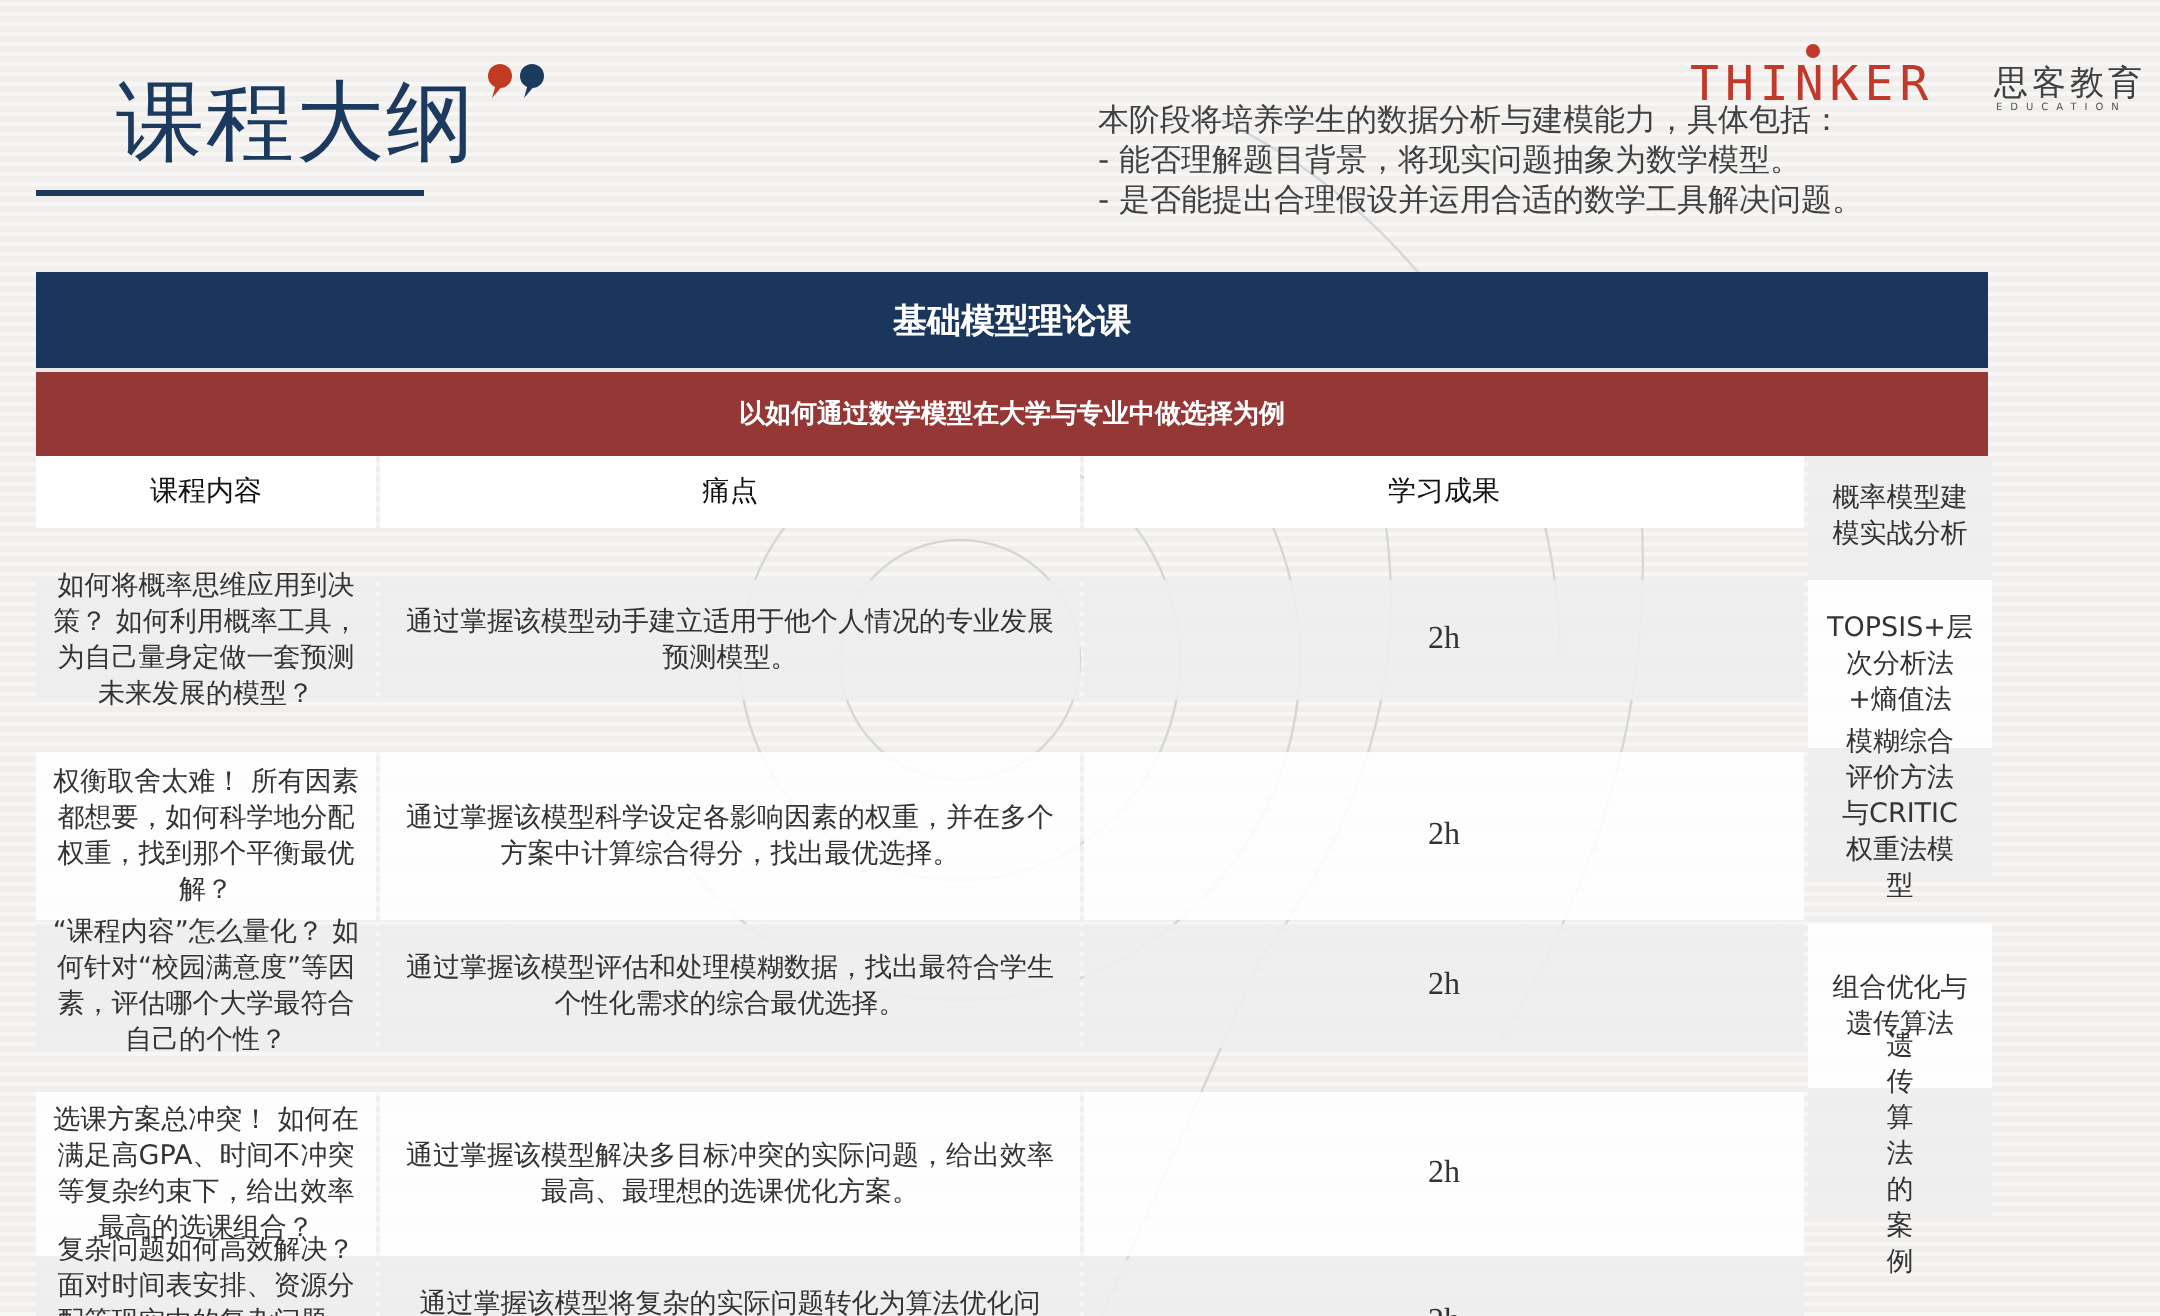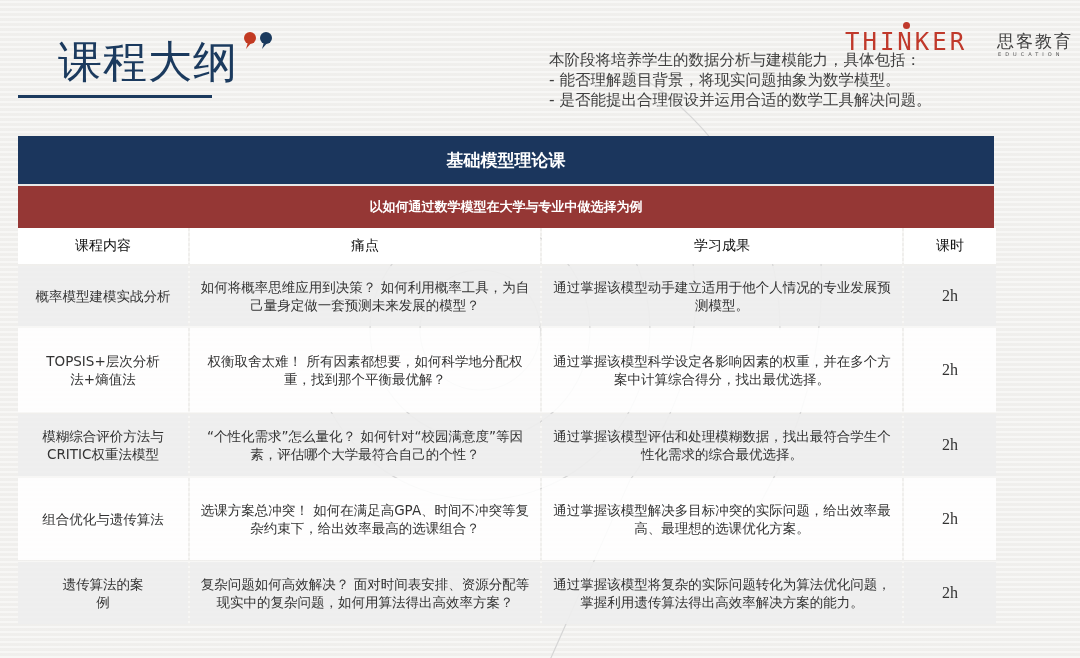--- a/index.html
+++ b/index.html
@@ -129,39 +129,38 @@
 
 <div class="course-table">
   <div class="banner-blue">基础模型理论课</div>
   <div class="banner-gap"></div>
   <div class="banner-red">以如何通过数学模型在大学与专业中做选择为例</div>
 
   <div class="grid">
     <div class="hcell">课程内容</div>
     <div class="hcell">痛点</div>
     <div class="hcell">学习成果</div>
-    <div class="hcell">课时</div>
 
     <div class="row row-shaded">
       <div class="cell" style="height:60px">概率模型建模实战分析</div>
       <div class="cell" style="height:60px">如何将概率思维应用到决策？ 如何利用概率工具，为自己量身定做一套预测未来发展的模型？</div>
       <div class="cell" style="height:60px">通过掌握该模型动手建立适用于他个人情况的专业发展预测模型。</div>
       <div class="cell hours" style="height:60px">2h</div>
     </div>
 
     <div class="row row-plain">
       <div class="cell" style="height:84px; padding:0 22px">TOPSIS+层次分析法+熵值法</div>
       <div class="cell" style="height:84px">权衡取舍太难！ 所有因素都想要，如何科学地分配权重，找到那个平衡最优解？</div>
       <div class="cell" style="height:84px">通过掌握该模型科学设定各影响因素的权重，并在多个方案中计算综合得分，找出最优选择。</div>
       <div class="cell hours" style="height:84px">2h</div>
     </div>
 
     <div class="row row-shaded">
       <div class="cell" style="height:62px; padding:0 14px">模糊综合评价方法与CRITIC权重法模型</div>
-      <div class="cell" style="height:62px">“个性化需求”怎么量化？ 如何针对“校园满意度”等因素，评估哪个大学最符合自己的个性？</div>
+      <div class="cell" style="height:62px">“课程内容”怎么量化？ 如何针对“校园满意度”等因素，评估哪个大学最符合自己的个性？</div>
       <div class="cell" style="height:62px">通过掌握该模型评估和处理模糊数据，找出最符合学生个性化需求的综合最优选择。</div>
       <div class="cell hours" style="height:62px">2h</div>
     </div>
 
     <div class="row row-plain">
       <div class="cell" style="height:82px">组合优化与遗传算法</div>
       <div class="cell" style="height:82px">选课方案总冲突！ 如何在满足高GPA、时间不冲突等复杂约束下，给出效率最高的选课组合？</div>
       <div class="cell" style="height:82px">通过掌握该模型解决多目标冲突的实际问题，给出效率最高、最理想的选课优化方案。</div>
       <div class="cell hours" style="height:82px">2h</div>
     </div>

